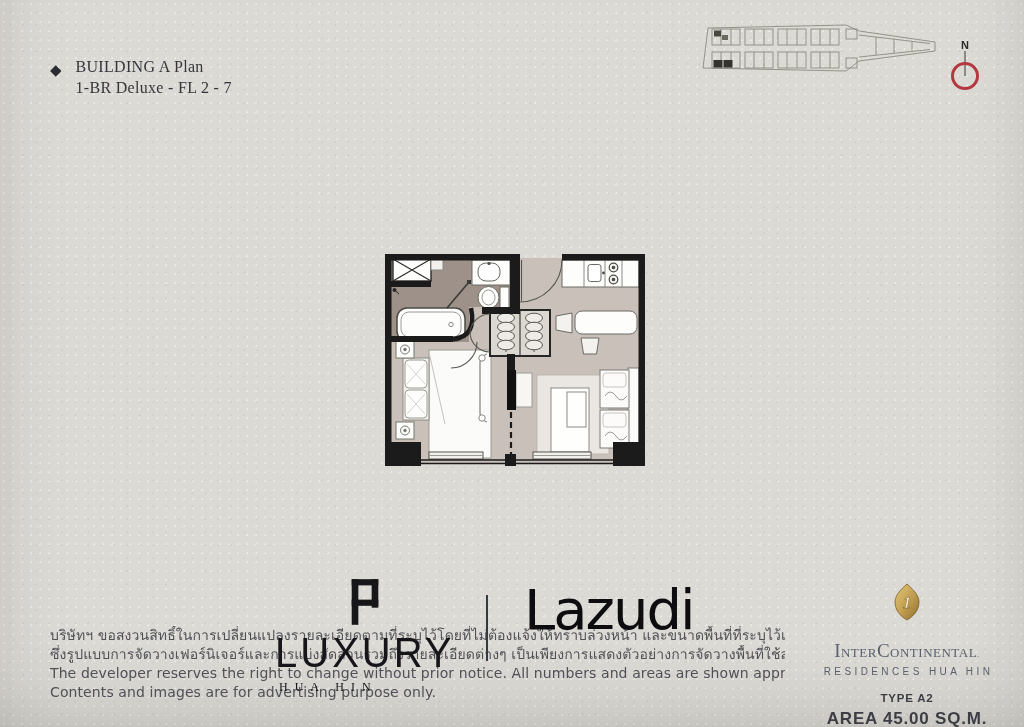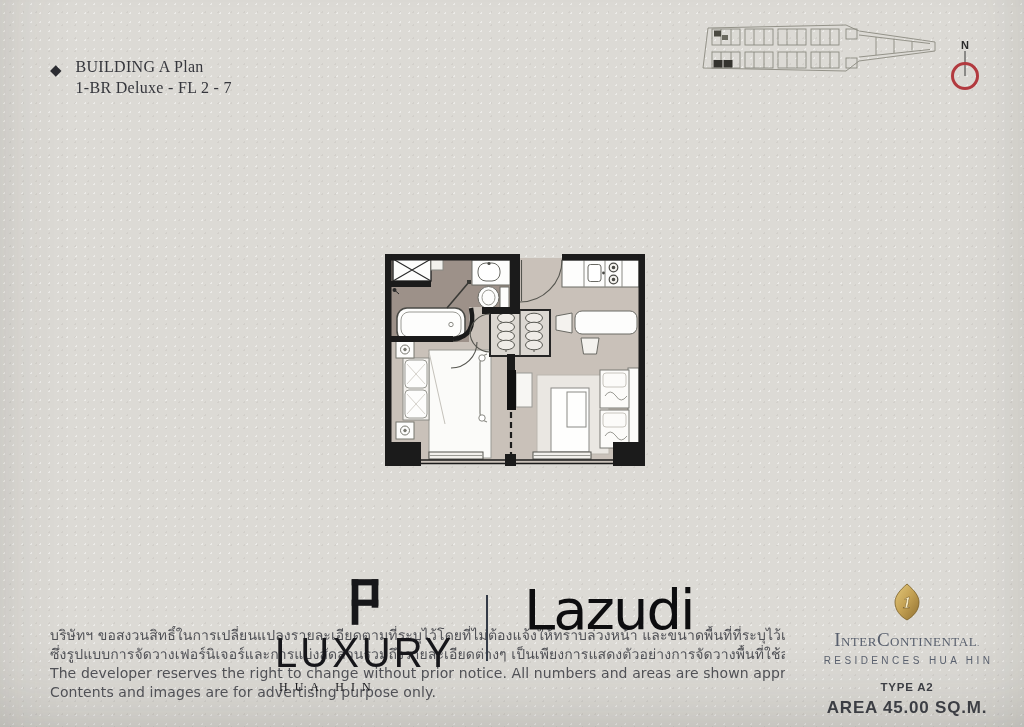--- a/index.html
+++ b/index.html
@@ -43,21 +43,21 @@
 
   .logo-divider{position:absolute;left:486px;top:595px;width:2px;height:66px;background:#333a46;z-index:2;}
 
   .lazudi{position:absolute;left:524px;top:582px;z-index:2;line-height:1;
     font-family:"DejaVu Sans", sans-serif;font-size:56px;letter-spacing:-2px;color:#0d0d0f;}
 
   
   .ihg{position:absolute;left:793px;top:583px;width:228px;text-align:center;color:#59606e;}
   .ihg-emblem{display:block;margin:0 auto;}
   .ihg-name{font-family:"Liberation Serif", serif;font-variant:small-caps;font-size:19px;
-    letter-spacing:.5px;margin-top:8px;white-space:nowrap;color:#59606e;}
+    letter-spacing:.5px;margin-top:19px;white-space:nowrap;color:#59606e;}
   .reg{font-size:9px;}
   .ihg-res{font-family:"Liberation Sans", sans-serif;font-size:10px;letter-spacing:3.4px;
     text-indent:3px;margin-top:4px;color:#59606e;white-space:nowrap;}
   .ihg-type{font-family:"Liberation Sans", sans-serif;font-weight:700;font-size:11.5px;
     letter-spacing:.8px;color:#3c3e44;margin-top:15px;}
   .ihg-area{font-family:"Liberation Sans", sans-serif;font-weight:700;font-size:17px;
     letter-spacing:.8px;color:#3c3e44;margin-top:5px;}
 </style>
 </head>
 <body>

